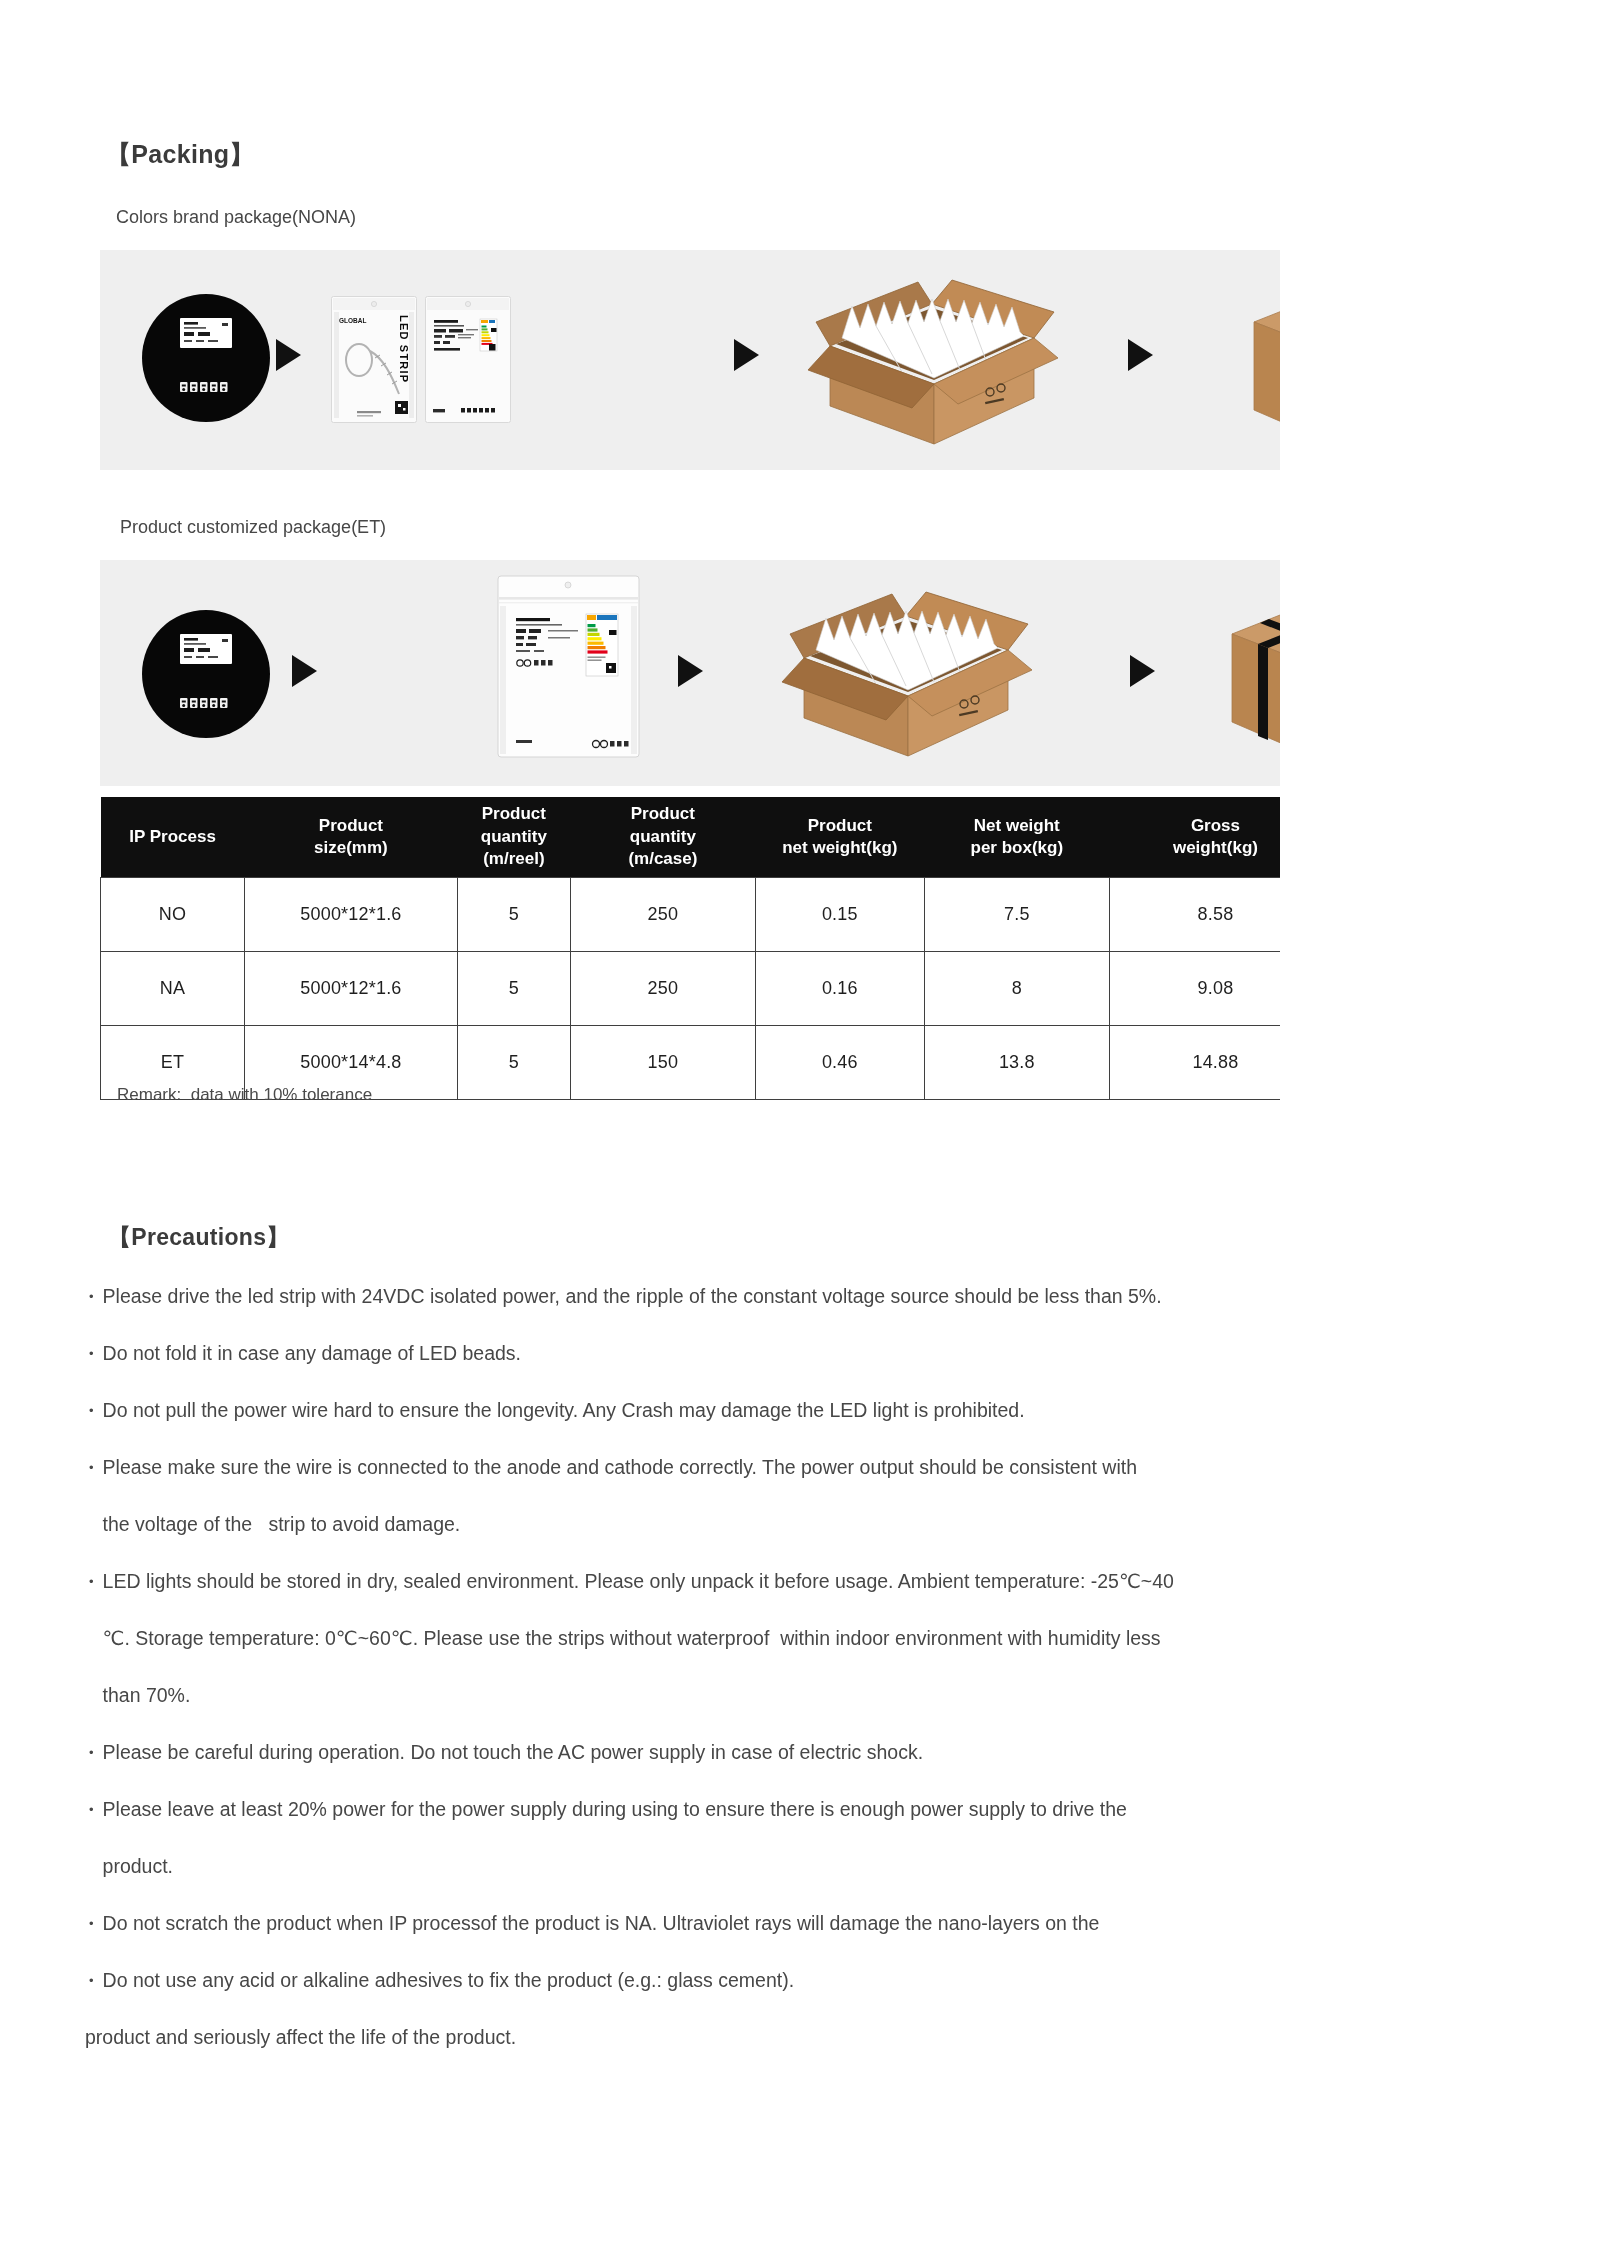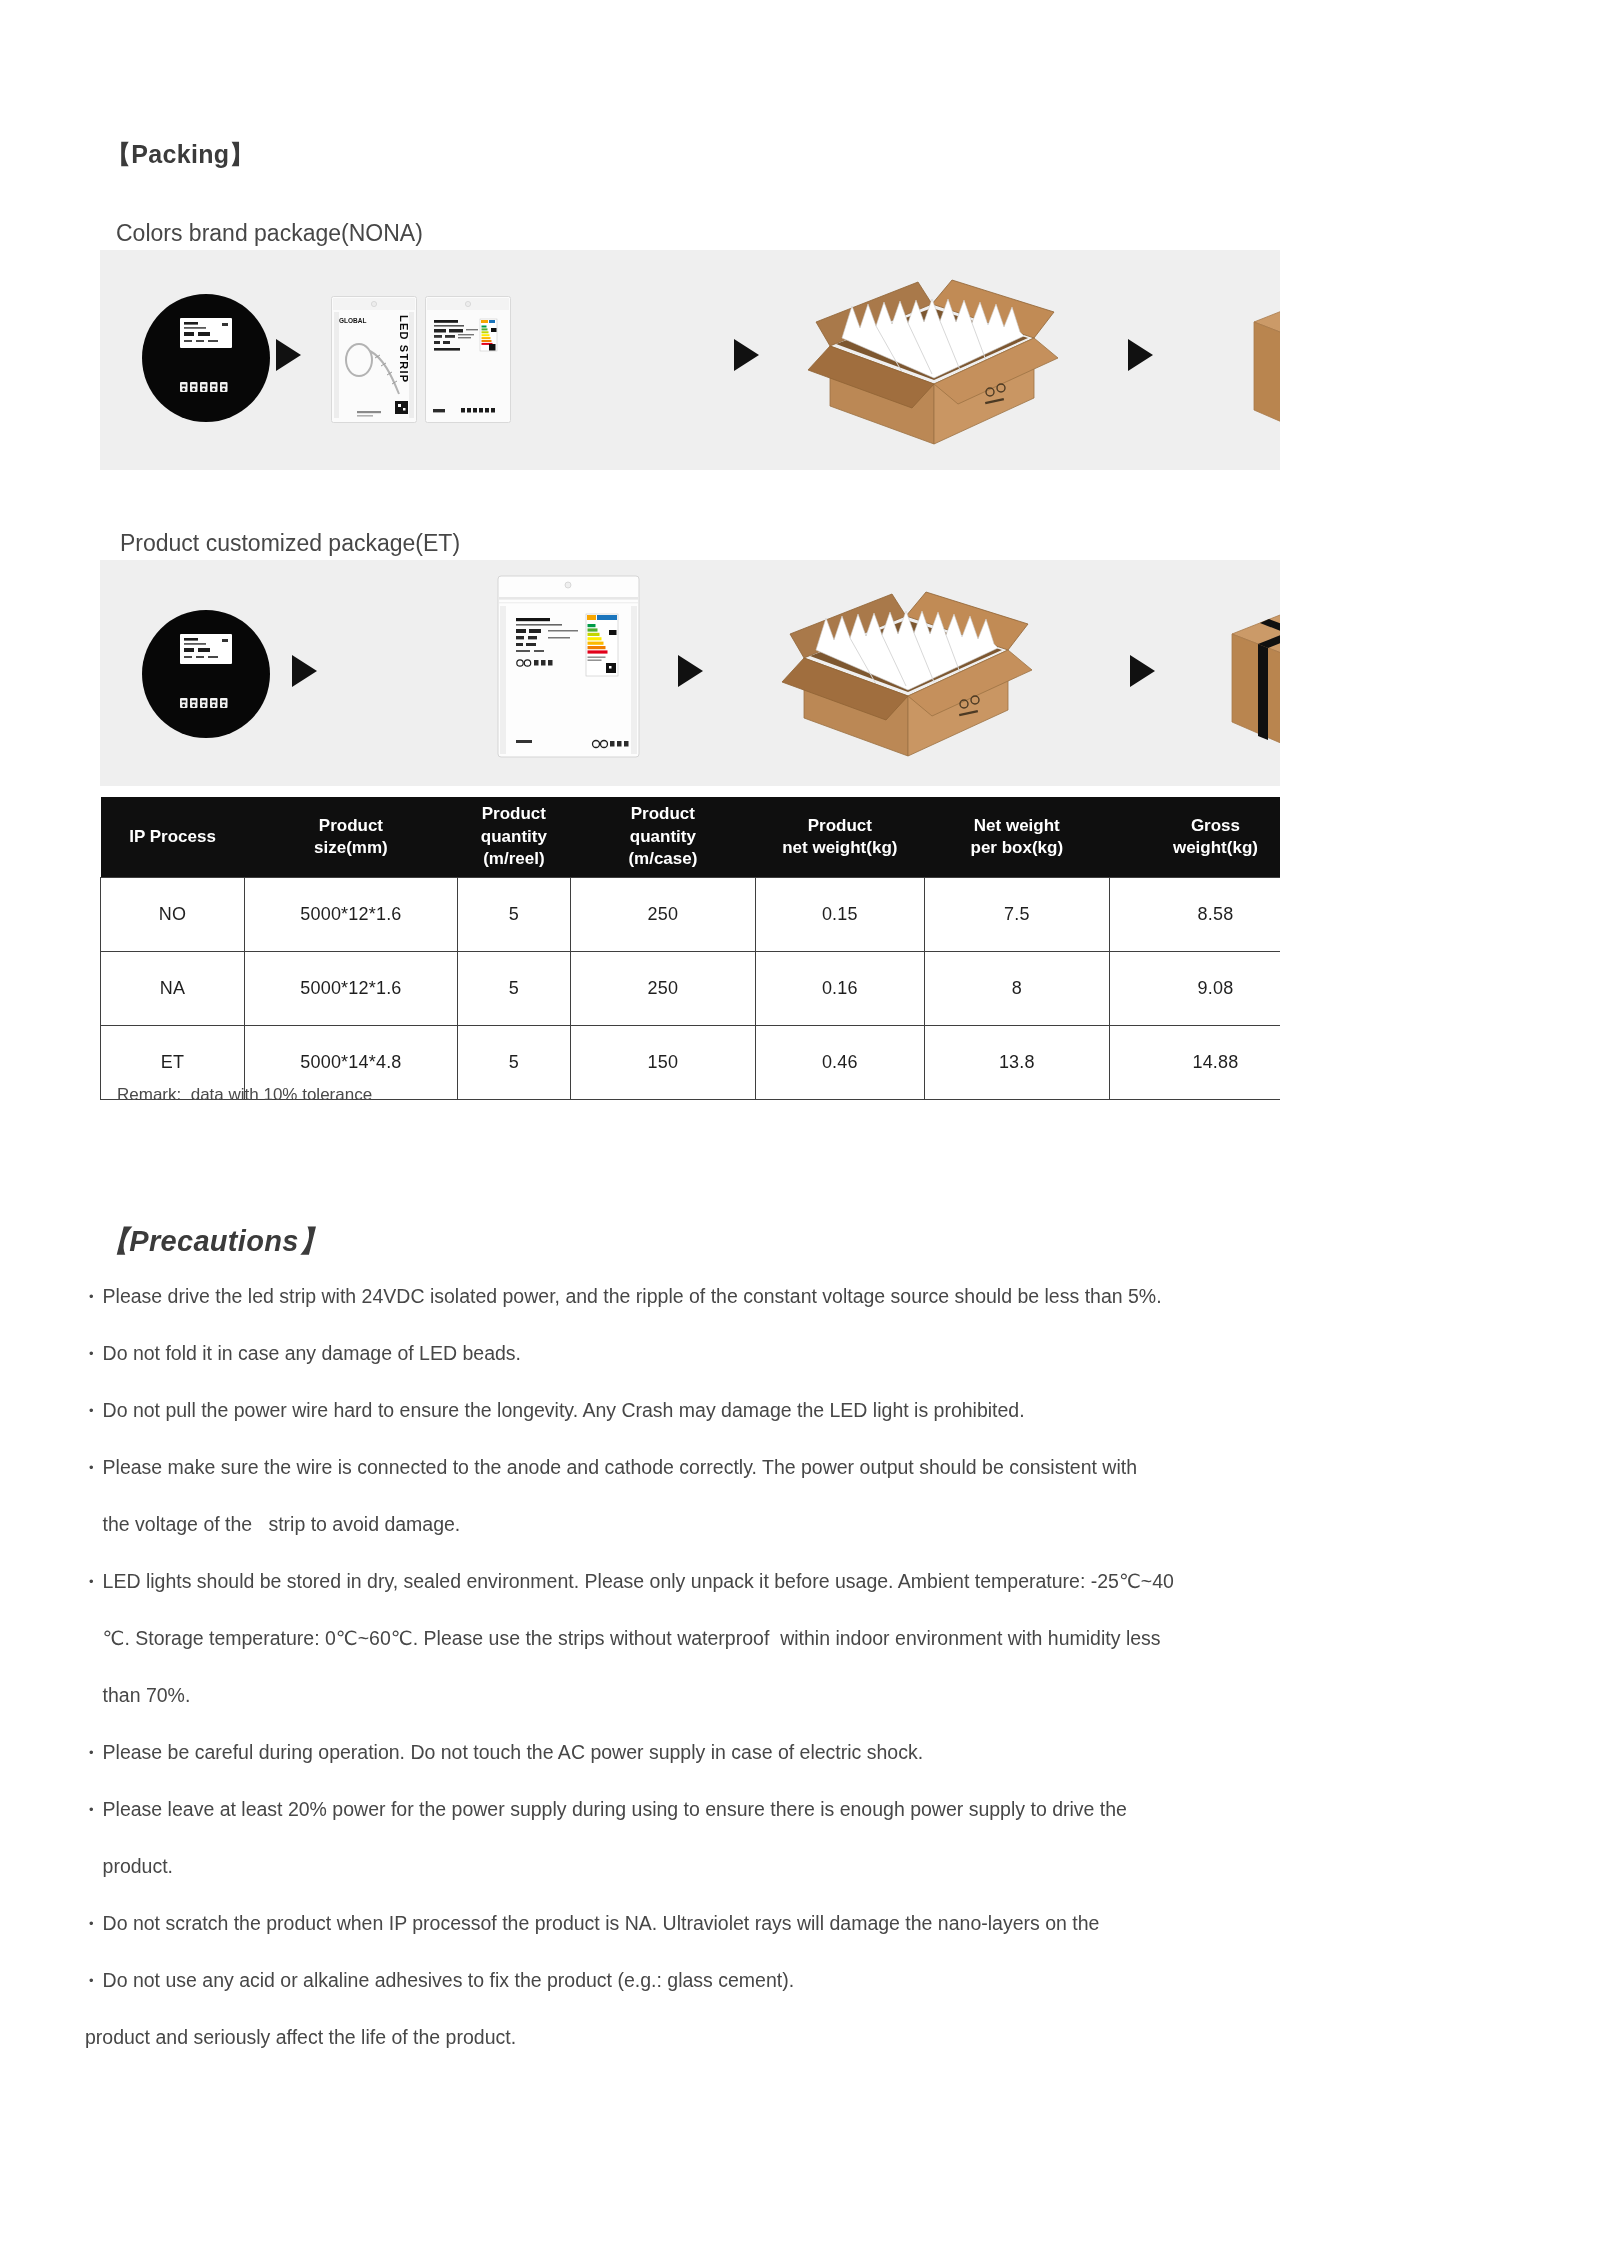--- a/index.html
+++ b/index.html
@@ -13,23 +13,22 @@
   }
   .abs { position: absolute; }
 
   .section-title {
     font-size: 25px;
     font-weight: 700;
     color: #3b3b3b;
     letter-spacing: 0.3px;
   }
   .sub-label {
-    font-size: 23px;
+    font-size: 18px;
     color: #474747;
-    margin-top: 13px;
   }
 
   .banner {
     background: #efefef;
   }
   .banner > div { position: absolute; }
 
   .arrow-right {
     width: 0; height: 0;
     border-top: 16px solid transparent;
@@ -70,21 +69,21 @@
     padding: 7px;
   }
 
   #remark {
     left: 117px; top: 1085px;
     font-size: 17px;
     color: #4a4a4a;
     white-space: pre-wrap;
   }
 
-  #precautions-title { left: 100px; top: 1222px; font-size: 29px; font-style: italic; }
+  #precautions-title { left: 108px; top: 1222px; font-size: 23px; }
 
   #precautions-list {
     position: absolute;
     left: 85px; top: 1268px;
     width: 1490px;
     font-size: 19.5px;
     color: #474747;
     line-height: 57px;
   }
   .bullet { display: flex; }

